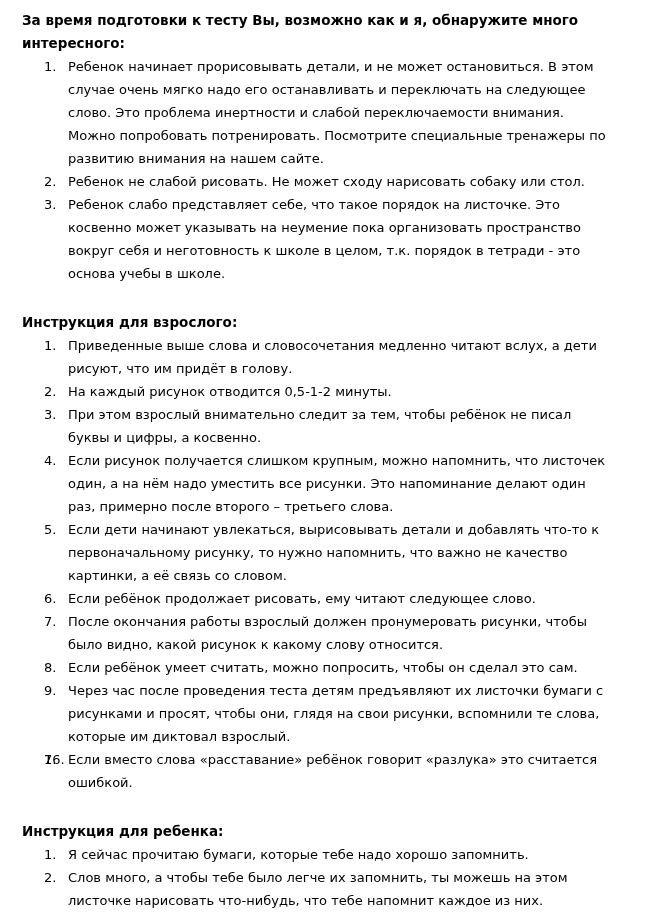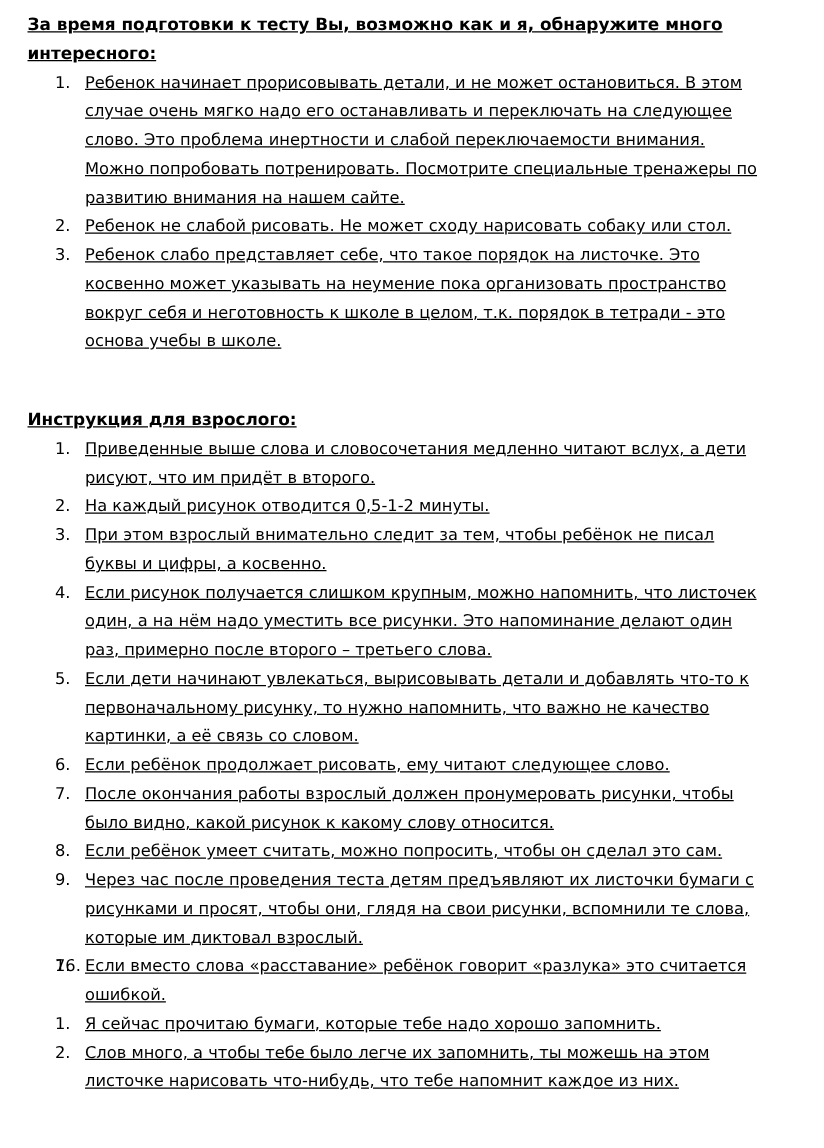--- a/index.html
+++ b/index.html
@@ -15,30 +15,29 @@
     font-family: "DejaVu Sans", sans-serif;
     font-size: 13px;
     line-height: 23px;
   }
   .doc {
     box-sizing: border-box;
     width: 620px;
     height: 918px;
     padding: 9px 9px 0 22px;
     overflow: hidden;
-    text-decoration: underline;
   }
   .heading {
     font-weight: bold;
     font-size: 13.5px;
     line-height: 23px;
     margin: 0;
   }
   .heading.spaced {
-    margin-top: 40px;
+    margin-top: 26px;
   }
   ol.plain {
     list-style: none;
     margin: 0;
     padding: 0;
   }
   ol.plain > li {
     position: relative;
     padding-left: 46px;
   }
@@ -67,21 +66,21 @@
     <li>
       <span class="num">3.</span>
       <span class="txt">Ребенок слабо представляет себе, что такое порядок на листочке. Это косвенно может указывать на неумение пока организовать пространство вокруг себя и неготовность к школе в целом, т.к. порядок в тетради - это основа учебы в школе.</span>
     </li>
   </ol>
 
   <p class="heading spaced">Инструкция для взрослого:</p>
   <ol class="plain">
     <li>
       <span class="num">1.</span>
-      <span class="txt">Приведенные выше слова и словосочетания медленно читают вслух, а дети рисуют, что им придёт в второго.</span>
+      <span class="txt">Приведенные выше слова и словосочетания медленно читают вслух, а дети рисуют, что им придёт в голову.</span>
     </li>
     <li>
       <span class="num">2.</span>
       <span class="txt">На каждый рисунок отводится 0,5-1-2 минуты.</span>
     </li>
     <li>
       <span class="num">3.</span>
       <span class="txt">При этом взрослый внимательно следит за тем, чтобы ребёнок не писал буквы и цифры, а косвенно.</span>
     </li>
     <li>
@@ -110,20 +109,21 @@
     </li>
     <li>
       <span class="num">7.</span>
     </li>
     <li>
       <span class="num">16.</span>
       <span class="txt">Если вместо слова «расставание» ребёнок говорит «разлука» это считается ошибкой.</span>
     </li>
   </ol>
 
+  <p class="heading spaced">Инструкция для ребенка:</p>
   <ol class="plain">
     <li>
       <span class="num">1.</span>
       <span class="txt">Я сейчас прочитаю бумаги, которые тебе надо хорошо запомнить.</span>
     </li>
     <li>
       <span class="num">2.</span>
       <span class="txt">Слов много, а чтобы тебе было легче их запомнить, ты можешь на этом листочке нарисовать что-нибудь, что тебе напомнит каждое из них.</span>
     </li>
   </ol>

